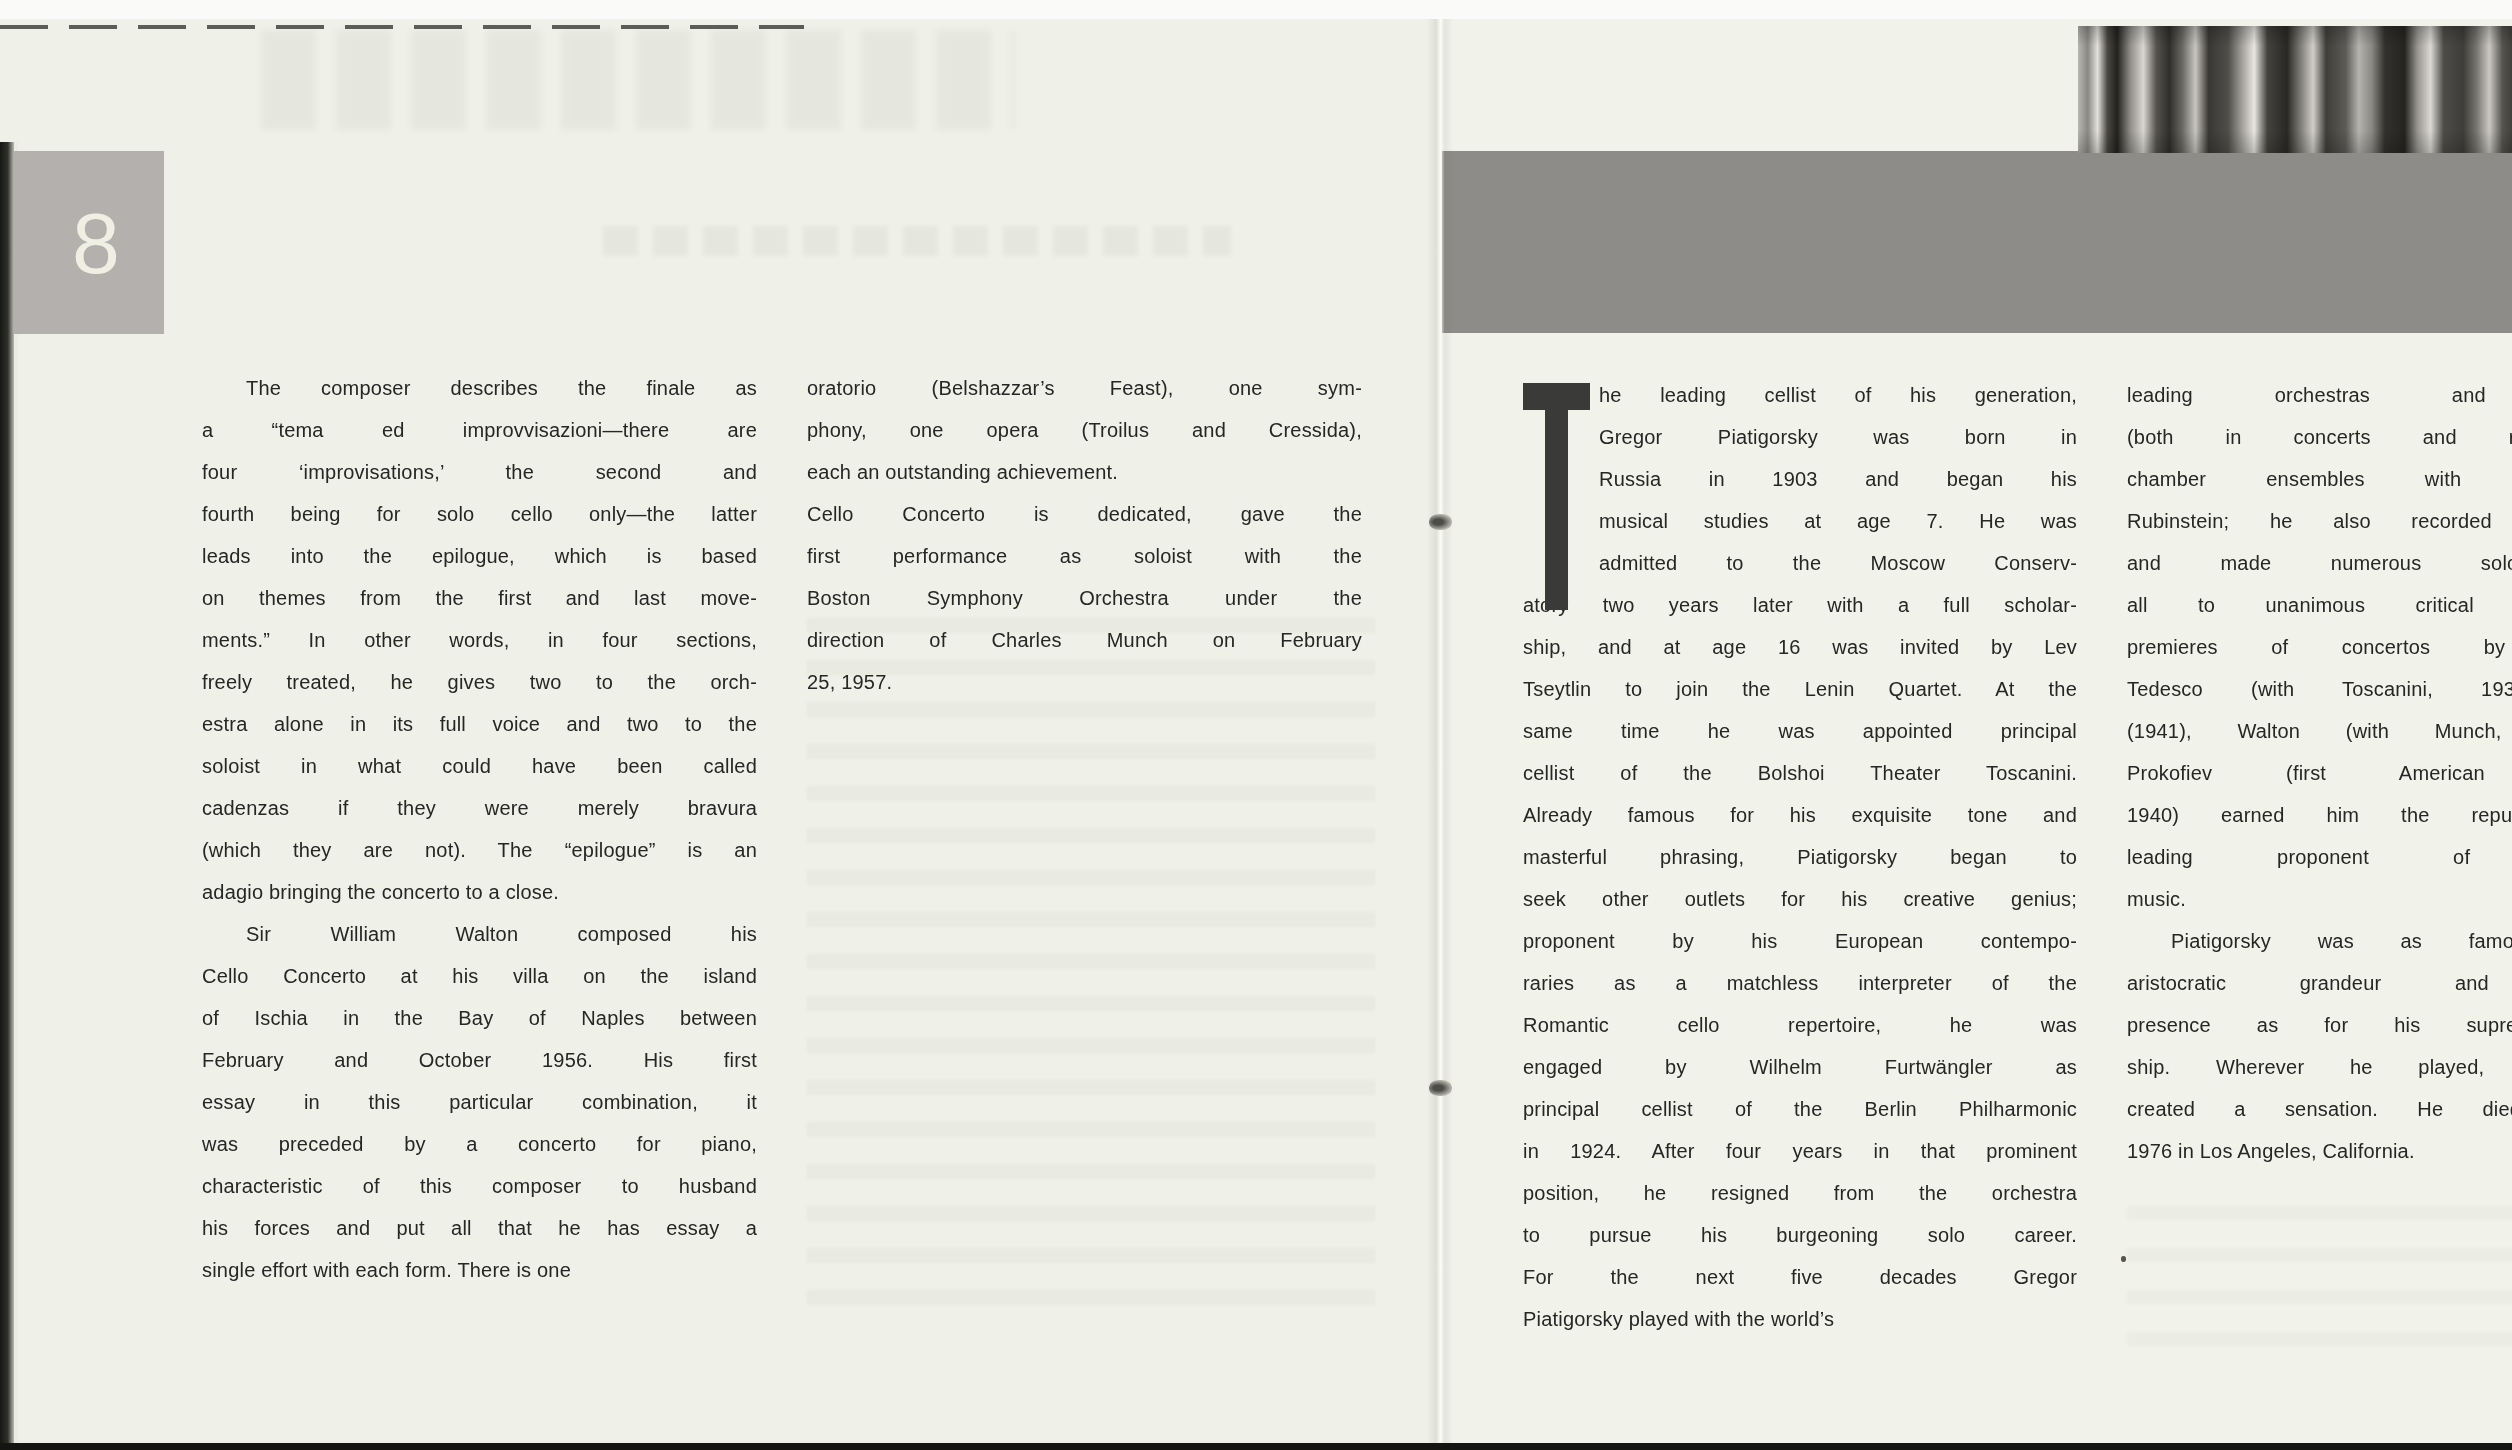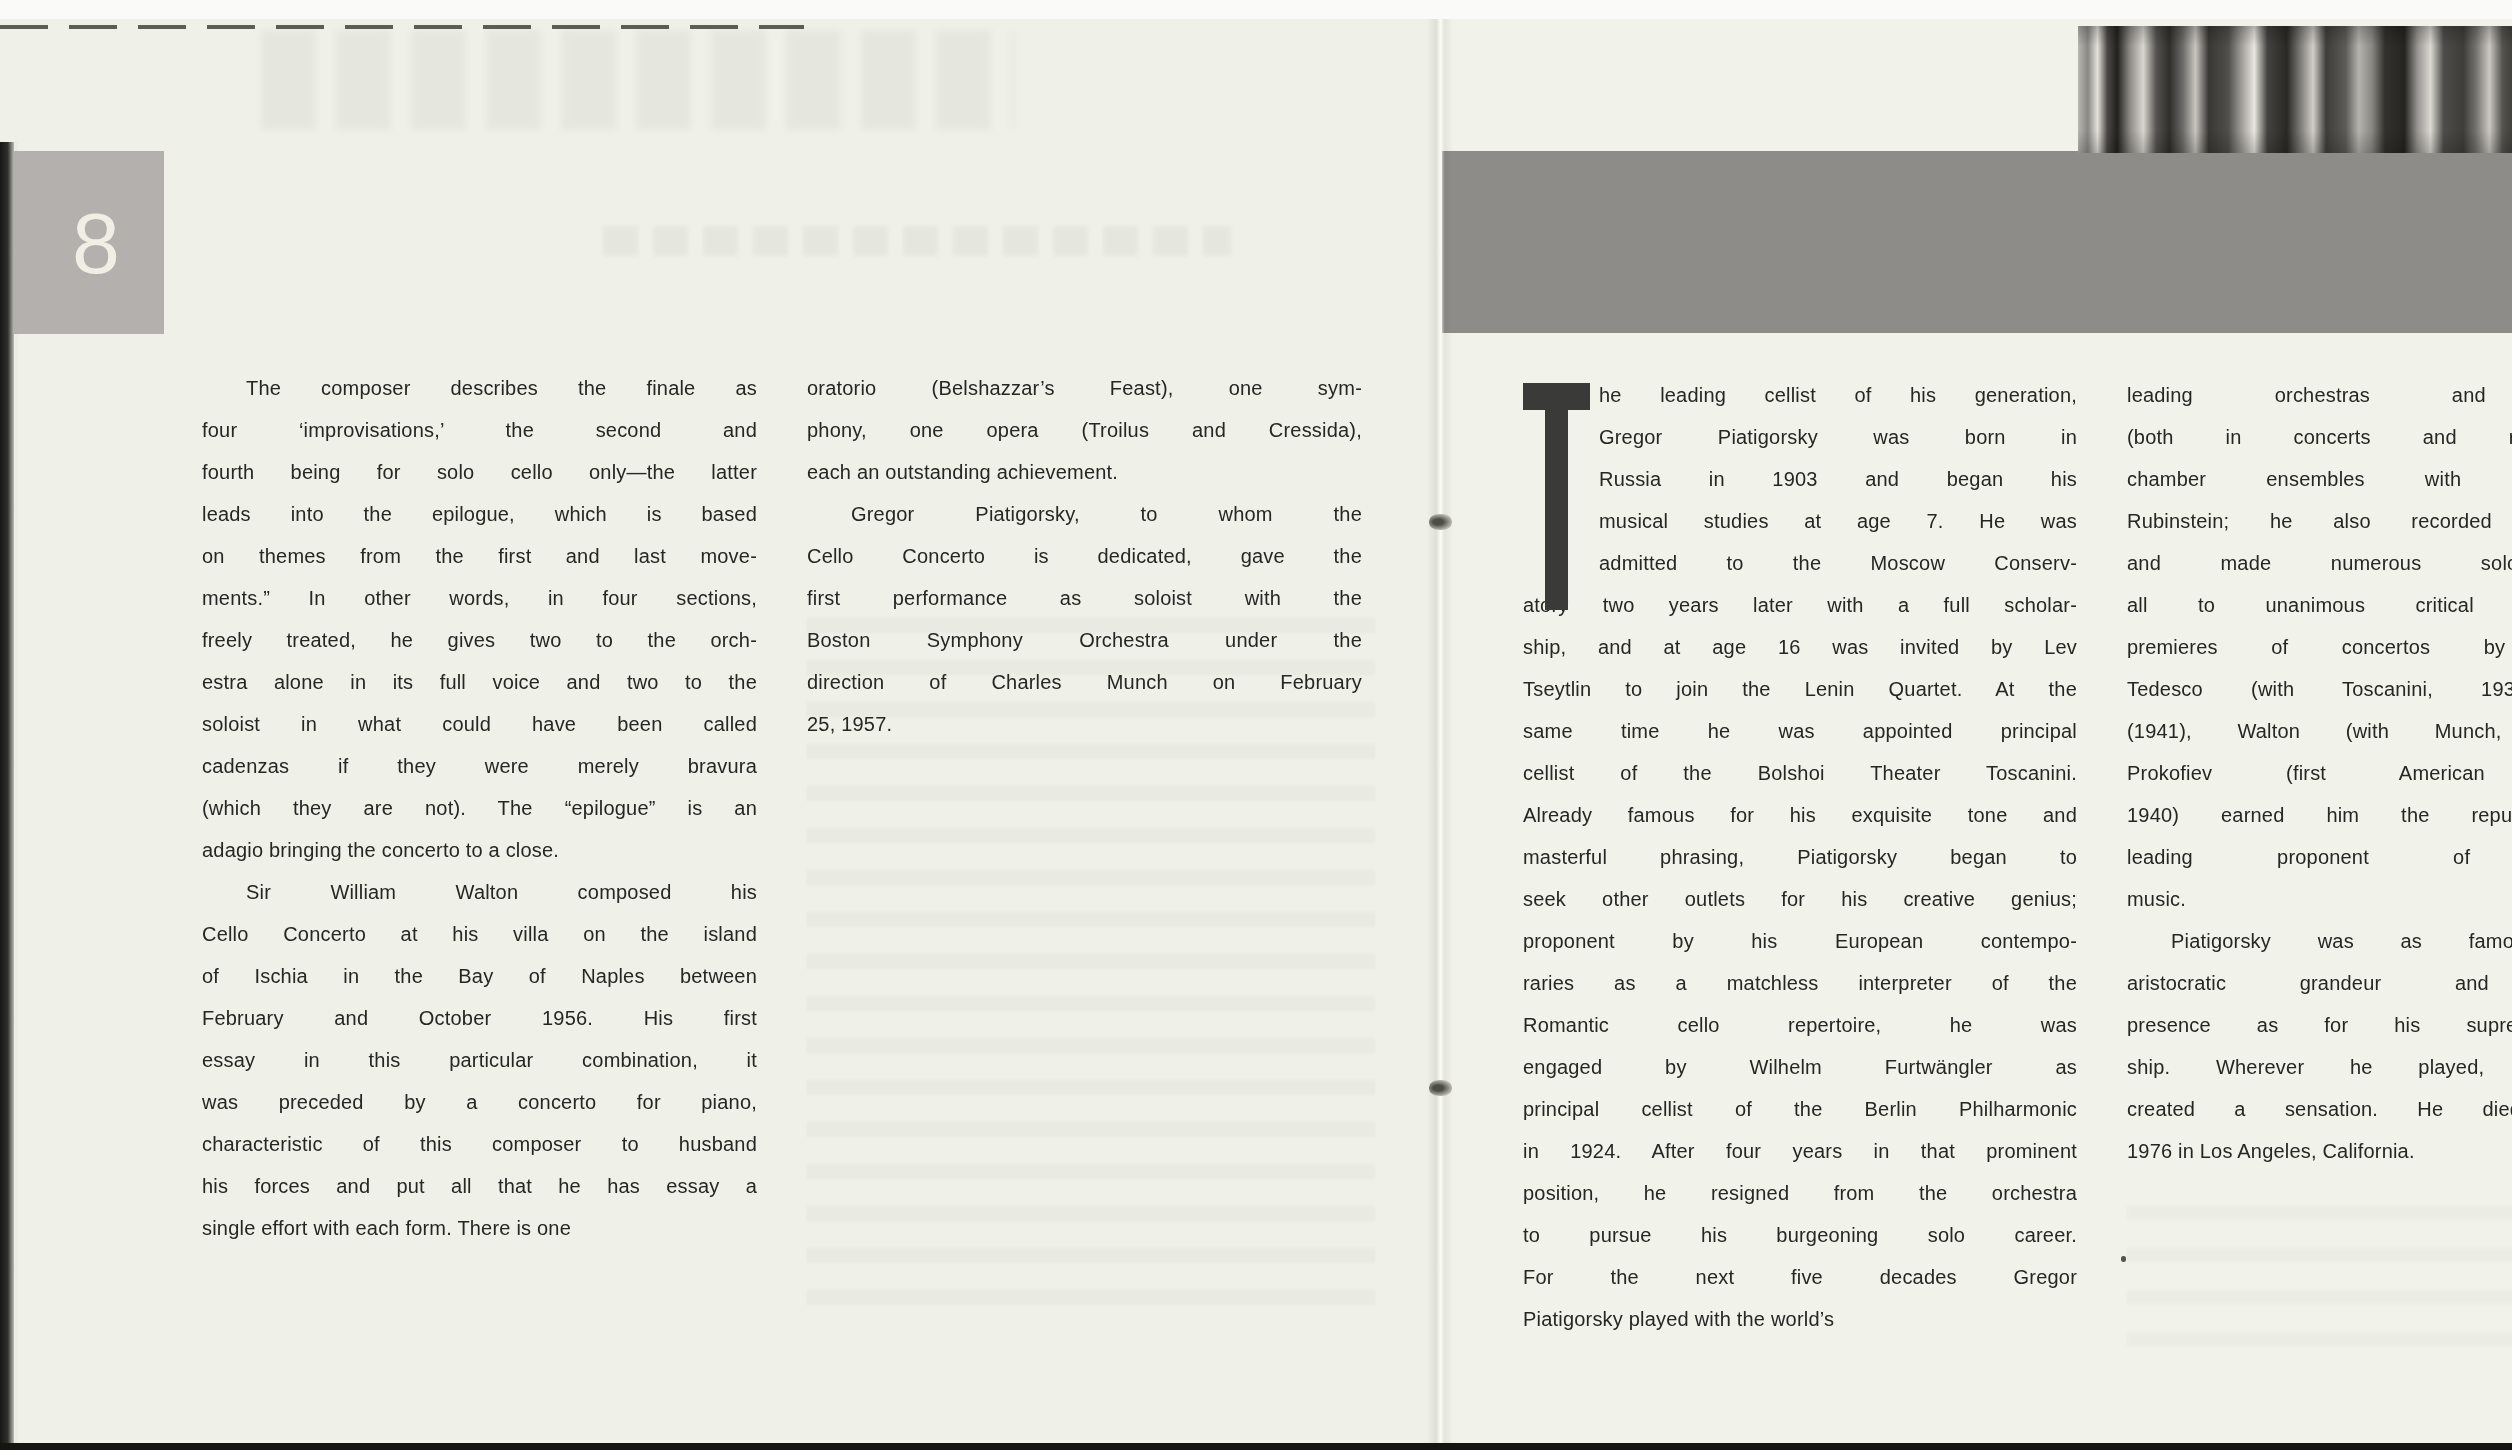--- a/index.html
+++ b/index.html
@@ -88,20 +88,21 @@
 
   <div id="ghost-title" class="ghost"></div>
   <div id="ghost-smallline" class="ghost"></div>
   <div id="ghost-l2" class="ghost"></div>
   <div id="ghost-r2" class="ghost"></div>
   <div id="stray-dot"></div>
 
   <div id="col-l1" class="col">
       <div>
         <div class="line indent"><span>The composer describes the finale as</span></div>
+        <div class="line"><span>a “</span><span class="it">tema ed improvvisazioni</span><span>—there are</span></div>
         <div class="line"><span>four ‘improvisations,’ the second and</span></div>
         <div class="line"><span>fourth being for solo cello only—the latter</span></div>
         <div class="line"><span>leads into the epilogue, which is based</span></div>
         <div class="line"><span>on themes from the first and last move-</span></div>
         <div class="line"><span>ments.” In other words, in four sections,</span></div>
         <div class="line"><span>freely treated, he gives two to the orch-</span></div>
         <div class="line"><span>estra alone in its full voice and two to the</span></div>
         <div class="line"><span>soloist in what could have been called</span></div>
         <div class="line"><span>cadenzas if they were merely bravura</span></div>
         <div class="line"><span>(which they are not). The “epilogue” is an</span></div>
@@ -119,21 +120,20 @@
         <div class="line final"><span>single effort with each form. There is one</span></div>
       </div>
     </div>
   <div id="col-l2" class="col">
       <div>
         <div class="line"><span>oratorio (</span><span class="it">Belshazzar’s Feast</span><span>), one sym-</span></div>
         <div class="line"><span>phony, one opera (</span><span class="it">Troilus and Cressida</span><span>),</span></div>
         <div class="line final"><span>each an outstanding achievement.</span></div>
       </div>
       <div>
-        <div class="line indent"><span>Gregor Piatigorsky, to whom the</span></div>
         <div class="line"><span>Cello Concerto is dedicated, gave the</span></div>
         <div class="line"><span>first performance as soloist with the</span></div>
         <div class="line"><span>Boston Symphony Orchestra under the</span></div>
         <div class="line"><span>direction of Charles Munch on February</span></div>
         <div class="line final"><span>25, 1957.</span></div>
       </div>
     </div>
   <div id="col-r1" class="col">
       <div>
         <div class="line dc-pad"><span>he leading cellist of his generation,</span></div>

